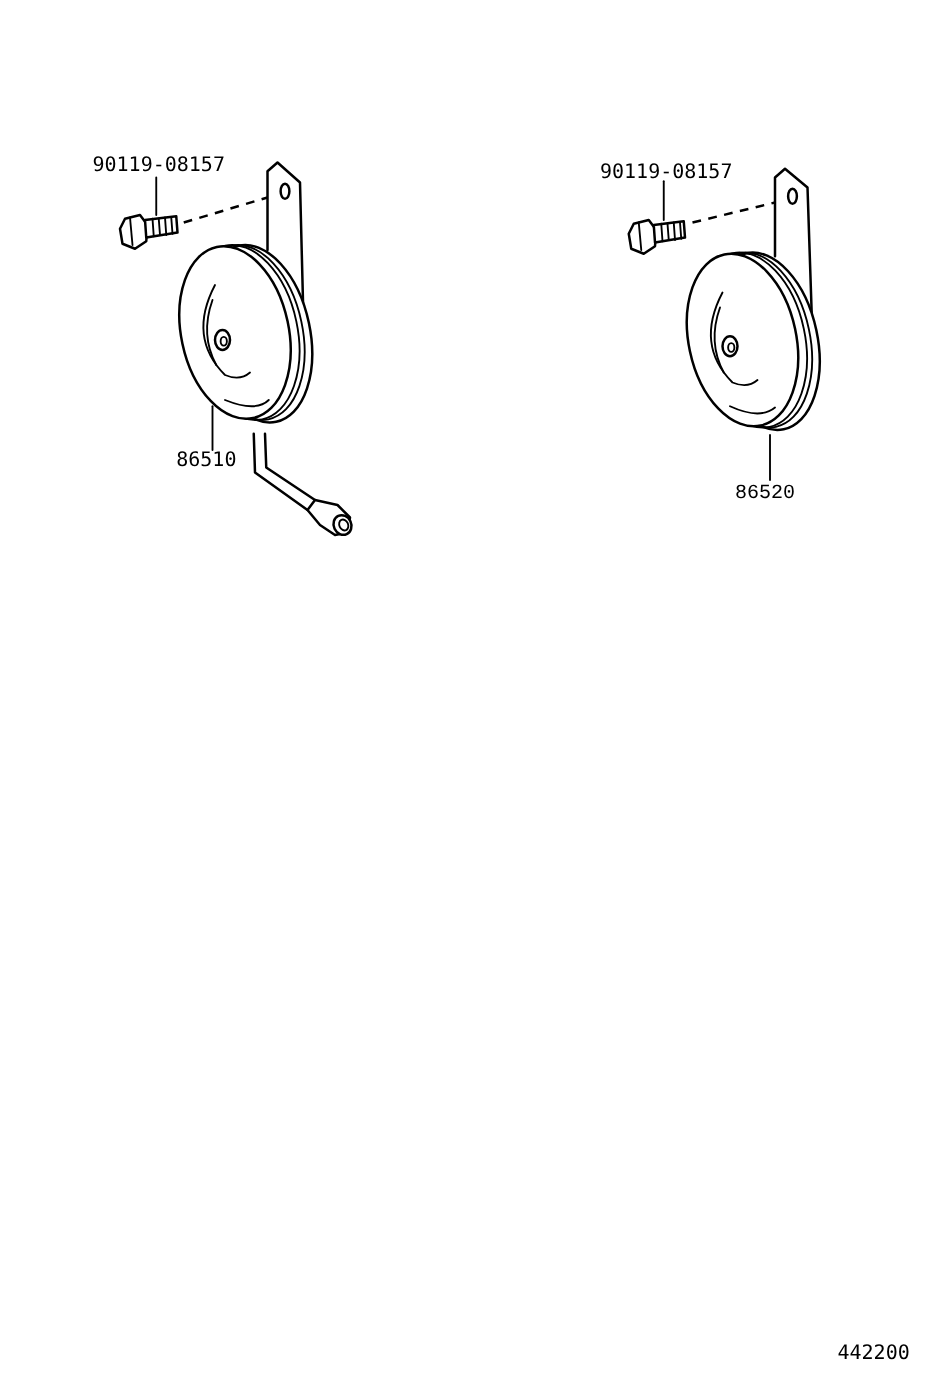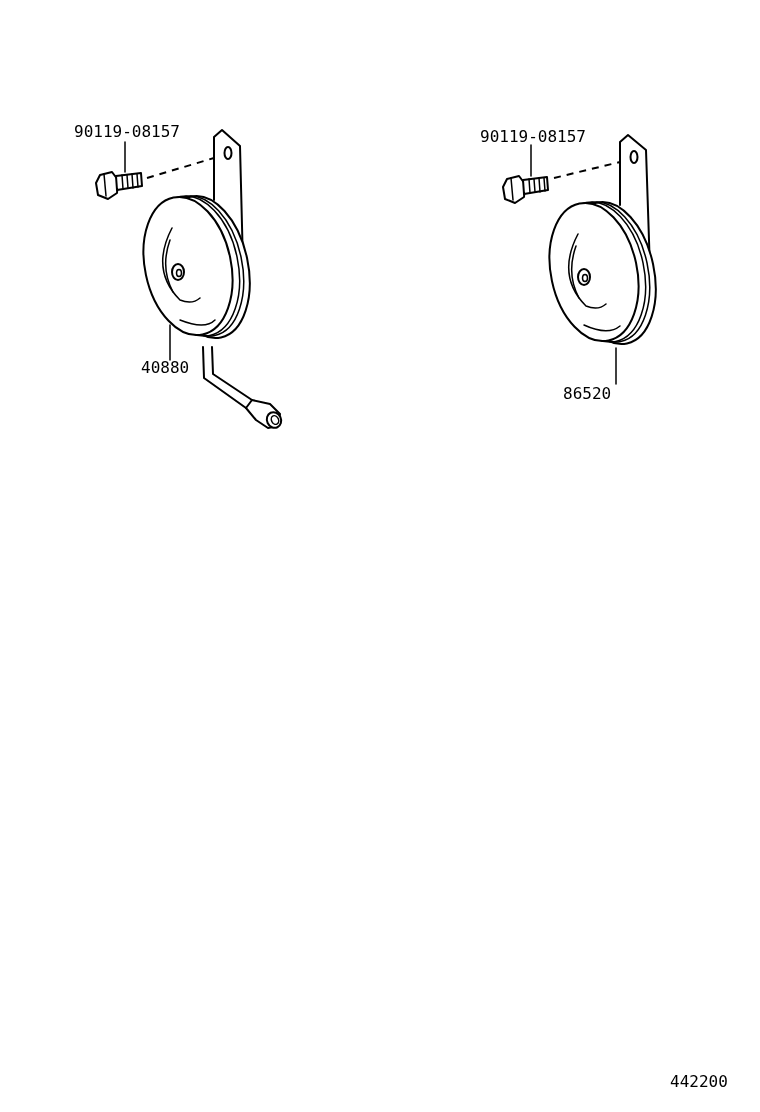--- a/index.html
+++ b/index.html
@@ -90,19 +90,19 @@
         <path class="thin" d="M578,234 Q556,276 586,306 Q598,311 606,304"></path>
         <path class="thin" d="M584,325 Q608,336 620,326"></path>
         <ellipse class="ln" cx="584" cy="277" rx="6" ry="8"></ellipse>
         <ellipse class="thin" cx="585" cy="278" rx="2.5" ry="3.5"></ellipse>
       </g>
       <line class="thin" x1="616" y1="348" x2="616" y2="384"></line>
     </g>
   </svg>
 
   <div class="label" style="left:74px; top:124px;">90119-08157</div>
-  <div class="label" style="left:141px; top:360px;">40880</div>
+  <div class="label" style="left:141px; top:360px;">86510</div>
 
   <div class="label" style="left:480px; top:129px;">90119-08157</div>
-  <div class="label" style="left:563px; top:386px;">86520</div>
+  <div class="label" style="left:588px; top:386px;font-family:Liberation Mono, monospace;">86520</div>
 
   <div class="label" style="left:670px; top:1074px;">442200</div>
 </div>
 
 </body></html>

